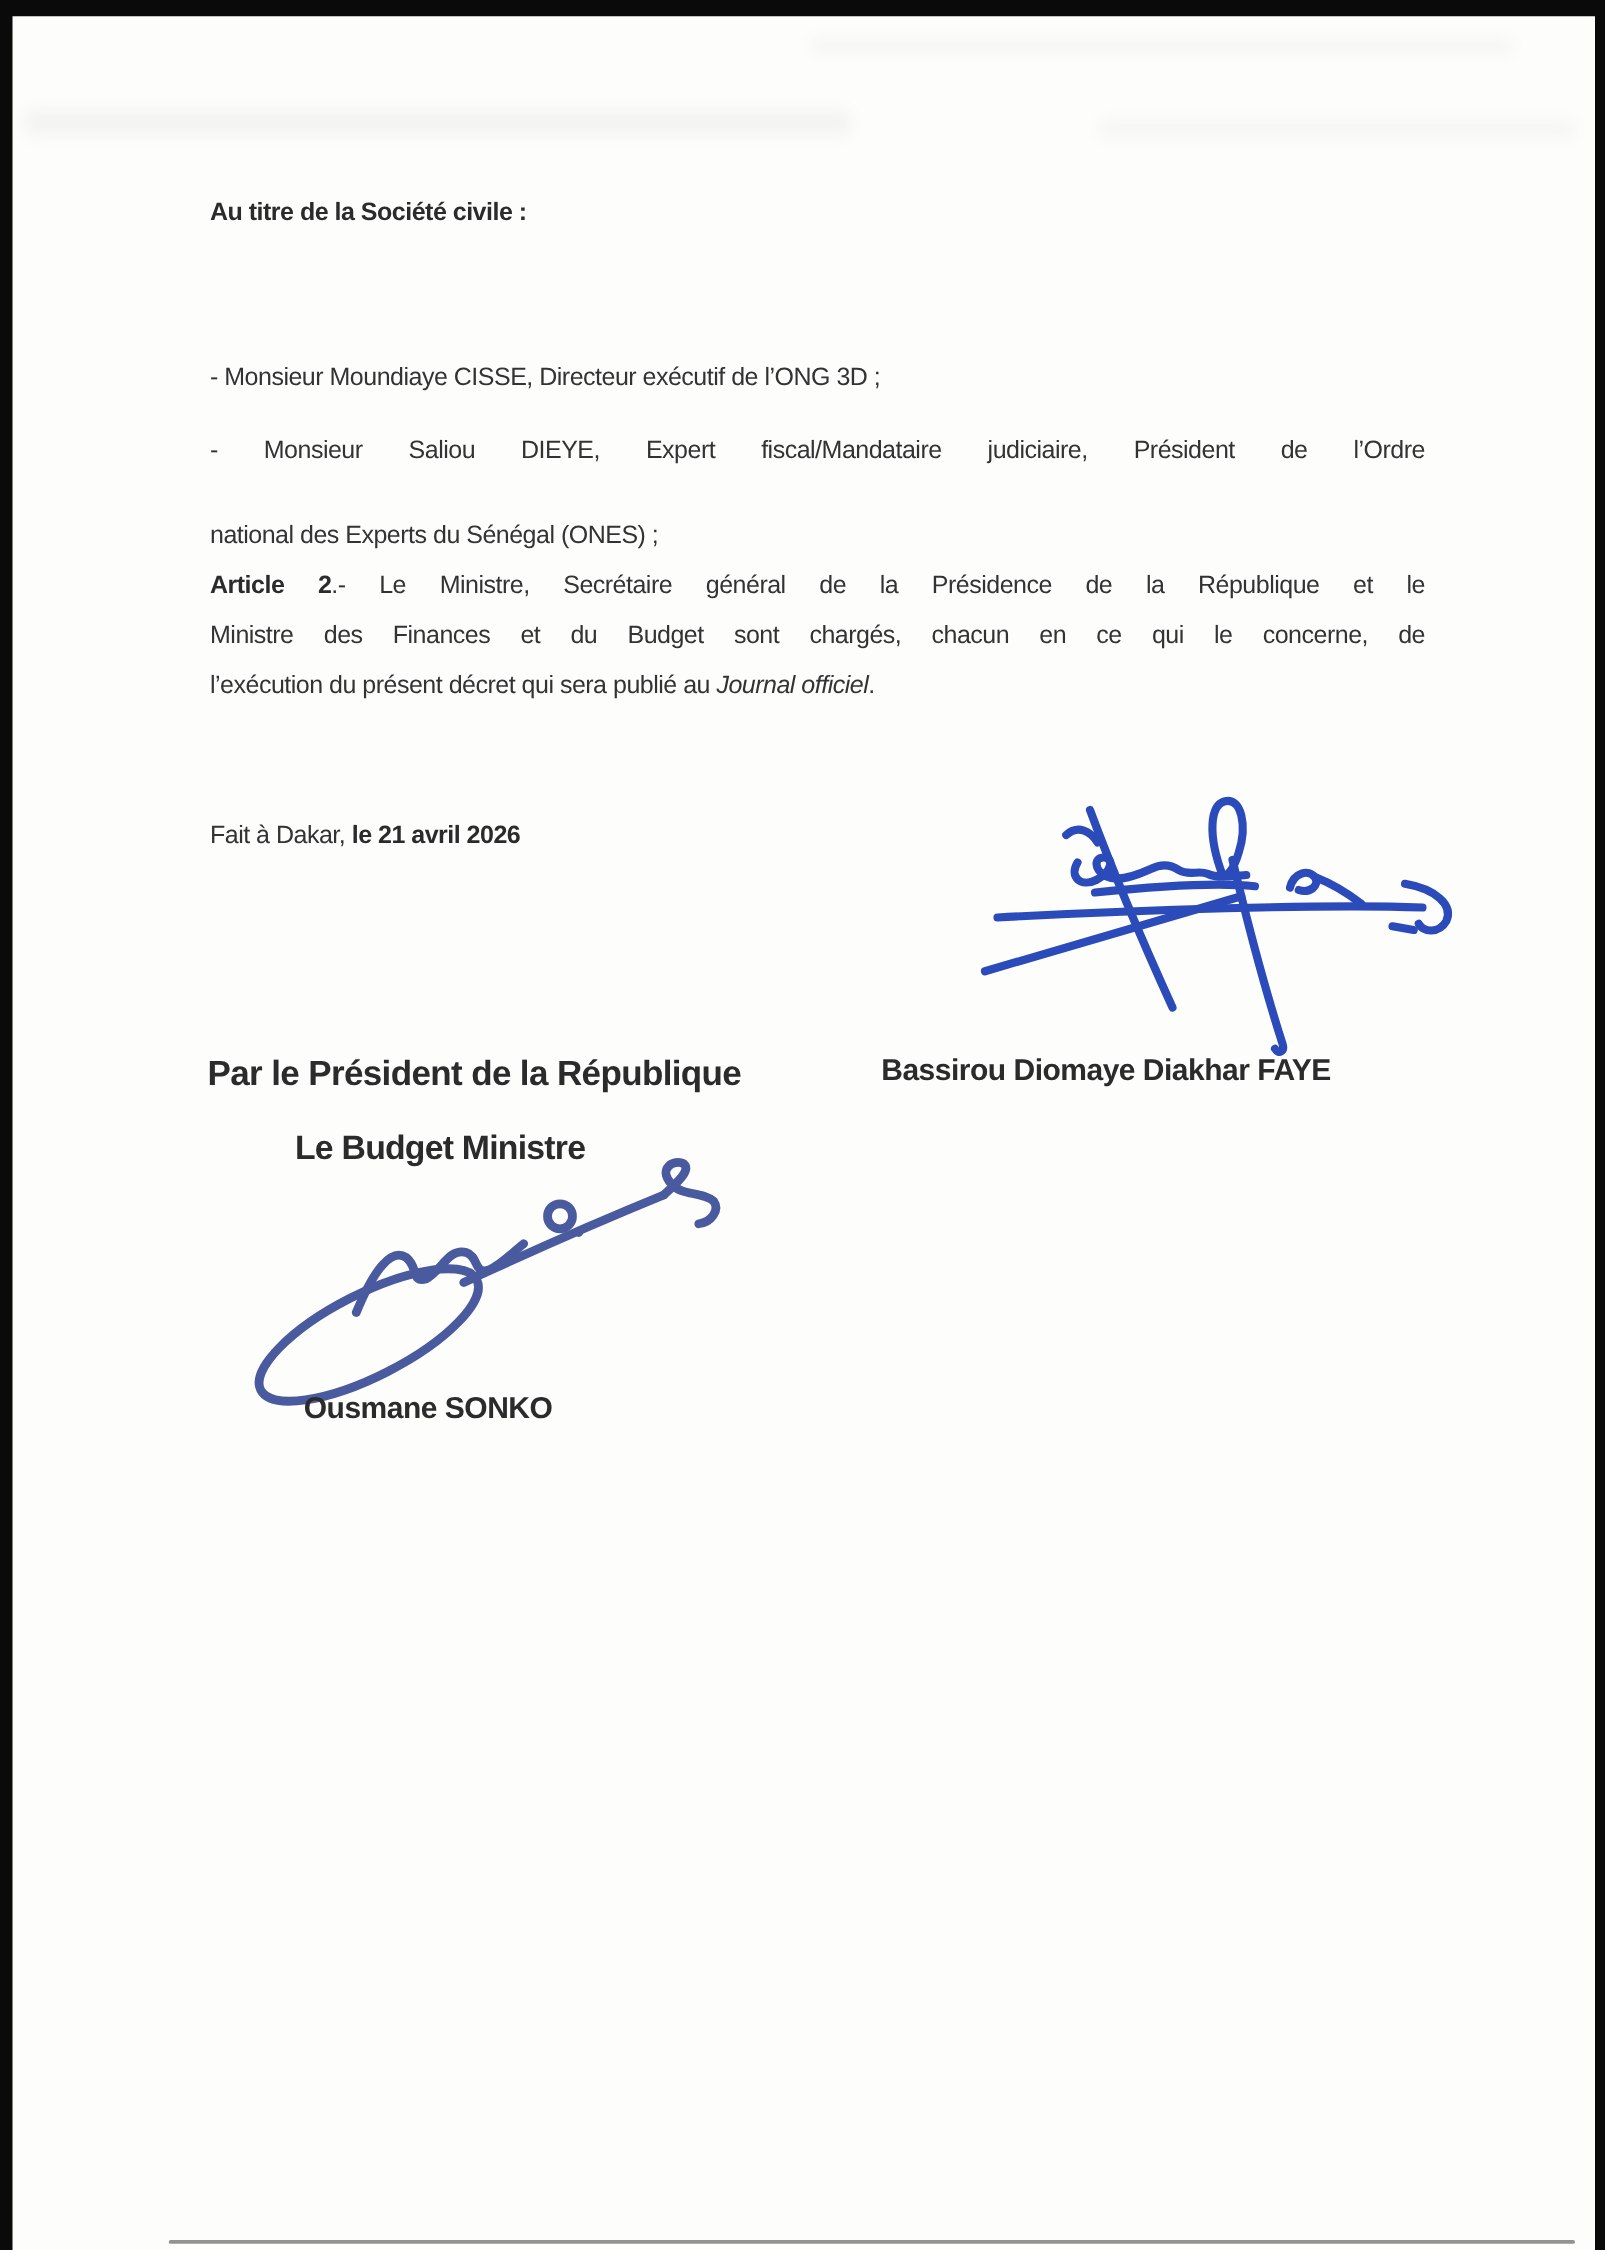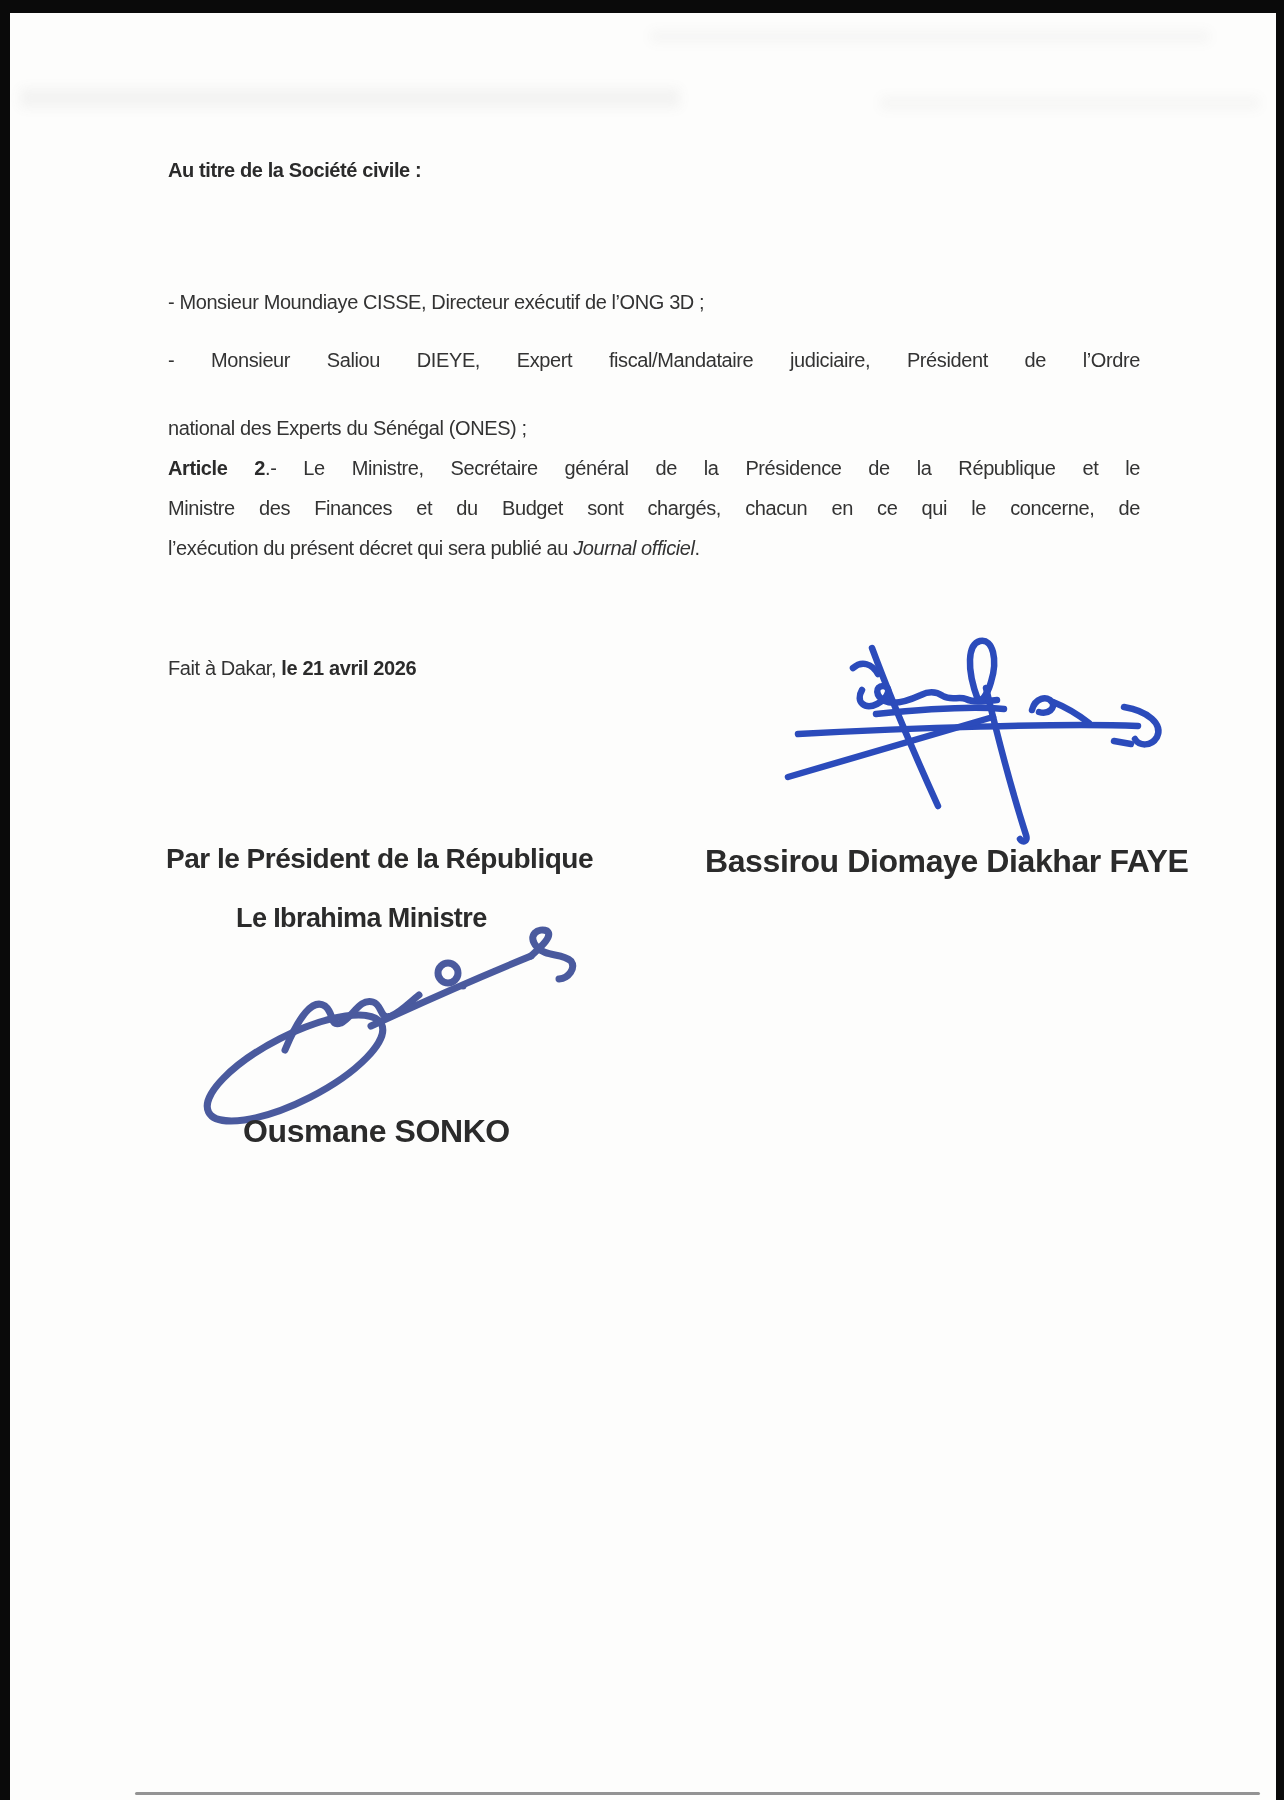--- a/index.html
+++ b/index.html
@@ -17,21 +17,21 @@
   .b-right{top:0;left:1276px;width:8px;height:1800px;}
   .b-bottom{top:1792px;left:135px;width:1125px;height:3px;background:#2a2a2a;opacity:.5;border-radius:2px;}
   .smudge{position:absolute;background:#777;filter:blur(6px);}
   .txt{
     position:absolute;left:168px;width:972px;
     font-size:20px;letter-spacing:-0.4px;line-height:36px;
     color:#333;white-space:nowrap;
   }
   .just{white-space:normal;text-align:justify;text-align-last:justify;}
   .bold{font-weight:bold;color:#2b2b2b;}
-  .name{position:absolute;font-weight:bold;font-size:32px;letter-spacing:-0.4px;color:#2b2b2b;white-space:nowrap;}
+  .name{position:absolute;font-weight:bold;font-size:24px;letter-spacing:-0.4px;color:#2b2b2b;white-space:nowrap;}
   .sig{position:absolute;overflow:visible;}
   .sig path, .sig ellipse, .sig circle{fill:none;stroke-linecap:round;stroke-linejoin:round;}
   .sig-president path{stroke:#2b4bbb;stroke-width:6.5;}
   .sig-pm path, .sig-pm ellipse, .sig-pm circle{stroke:#4a5a9e;stroke-width:7;}
   .sig .dot{fill:#4a5a9e;stroke:none;}
   em{font-style:italic;}
 </style>
 </head>
 <body>
 
@@ -67,21 +67,21 @@
     <path d="M273,72 C288,78 300,86 309,93"></path>
     <path d="M96,84 C145,79 195,76 224,79"></path>
     <path d="M18,104 C130,98 280,93 358,96"></path>
     <path d="M344,77 C368,81 383,94 377,107 C371,117 359,116 355,109"></path>
     <path d="M334,111 L351,114"></path>
     <path d="M8,147 L213,87"></path>
   </svg>
 
   <div class="name" style="top:843px;left:166px;font-size:28px;letter-spacing:-0.5px;">Par le Président de la République</div>
   <div class="name" style="top:843px;left:705px;">Bassirou Diomaye Diakhar FAYE</div>
-  <div class="name" style="top:903px;left:236px;font-size:27px;letter-spacing:-0.6px;">Le Ibrahima Ministre</div>
+  <div class="name" style="top:903px;left:236px;font-size:27px;letter-spacing:-0.6px;">Le Budget Ministre</div>
 
   <svg class="sig sig-pm" style="left:195px;top:928px;" width="390" height="215" viewBox="0 0 390 215" aria-hidden="true">
     <ellipse cx="100" cy="140" rx="97" ry="33" transform="rotate(-27 100 140)"></ellipse>
     <path d="M90,122 C104,88 118,70 130,78 C140,86 134,99 146,95 C158,89 164,70 178,74 C188,77 184,92 196,88 C206,84 216,73 224,67"></path>
     <circle cx="253" cy="45" r="10"></circle>
     <circle class="dot" cx="268" cy="58" r="3.5"></circle>
     <path d="M176,98 C230,73 292,46 336,28"></path>
     <path d="M336,28 C347,18 358,8 352,3 C344,-1 331,7 342,19 C350,29 367,25 376,33 C381,40 374,50 364,51"></path>
   </svg>
 

